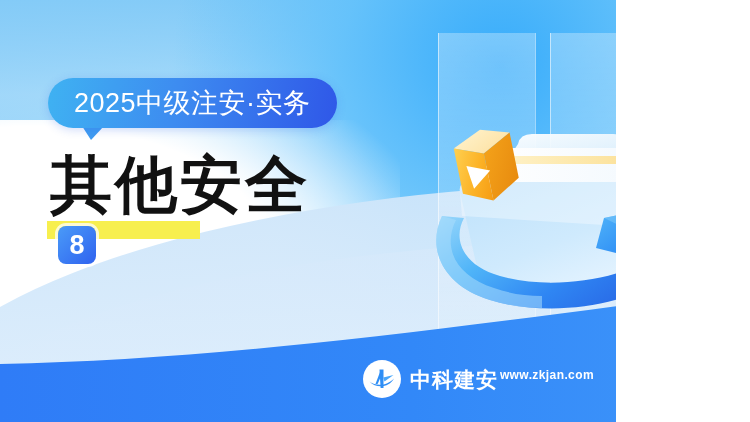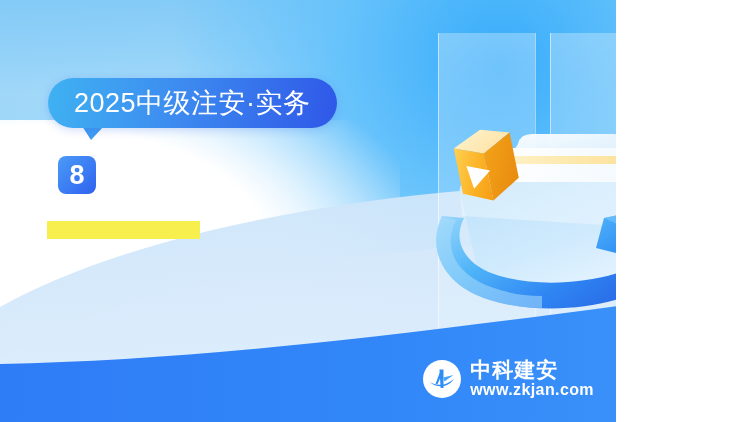--- a/index.html
+++ b/index.html
@@ -177,32 +177,32 @@
     z-index: 8;
   }
   .logo-mark {
     width: 38px; height: 38px;
     border-radius: 50%;
     background: #ffffff;
     display: flex; align-items: center; justify-content: center;
     flex: 0 0 auto;
   }
   .logo-mark svg { display:block; }
-  .logo-text { display: flex; flex-direction: column; gap: 2px; }
+  .logo-text { display: flex; flex-direction: row; gap: 2px; }
   .logo-name {
     color: #ffffff;
     font-size: 21px;
     font-weight: 700;
     letter-spacing: 1px;
     line-height: 1;
     white-space: nowrap;
   }
   .logo-url {
     color: #ffffff;
-    font-size: 16px;
+    font-size: 12px;
     font-weight: 700;
     letter-spacing: 0.4px;
     line-height: 1;
     white-space: nowrap;
   }
 </style>
 </head>
 <body>
 
 <div class="banner">
@@ -319,20 +319,21 @@
   </div>
 
   <div class="pill-tail"></div>
   <div class="pill">
     <span class="pill-text">2025中级注安·实务</span>
   </div>
 
   <div class="marker"></div>
 
   <div class="headline">
+    <div class="title-line title-line-1">其他安全</div>
     <div class="title-line title-line-2">
       <span class="num-badge">8</span>
     </div>
   </div>
 
   <div class="logo">
     <span class="logo-mark">
       <svg width="34" height="34" viewBox="0 0 34 34" xmlns="http://www.w3.org/2000/svg">
         <circle cx="17" cy="17" r="16.5" fill="#ffffff"></circle>
         <path d="M14.5 7.5 L18.5 7.5 L18.5 26 L15.6 26 Z" fill="#2f8ef5"></path>

